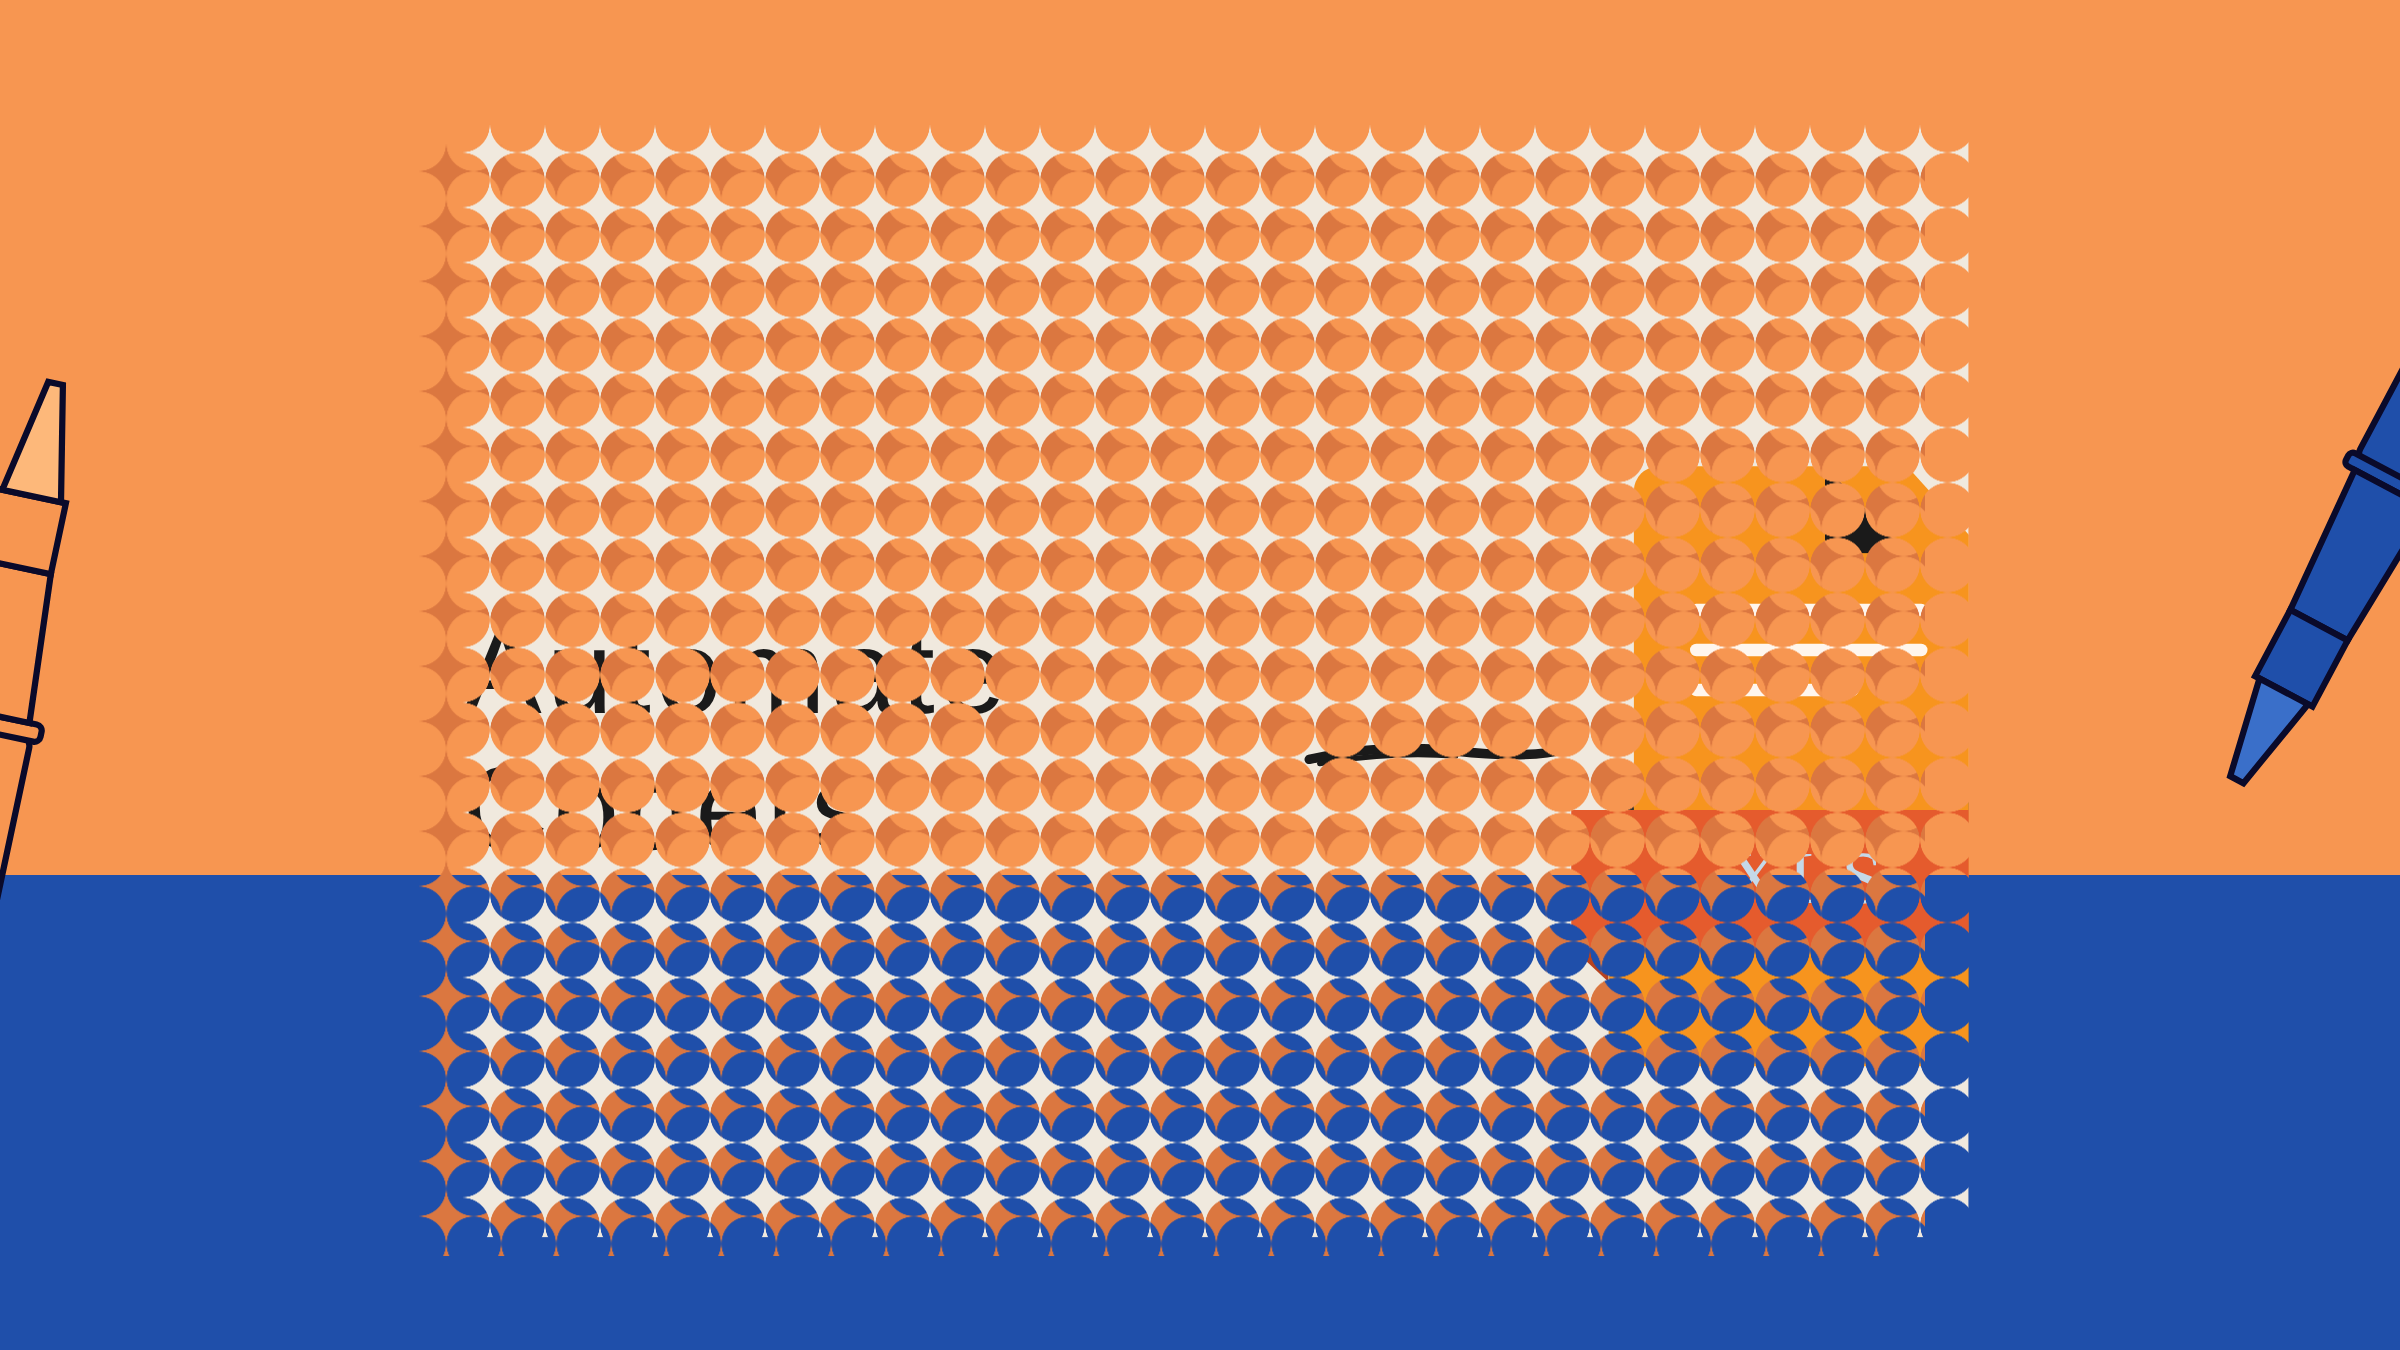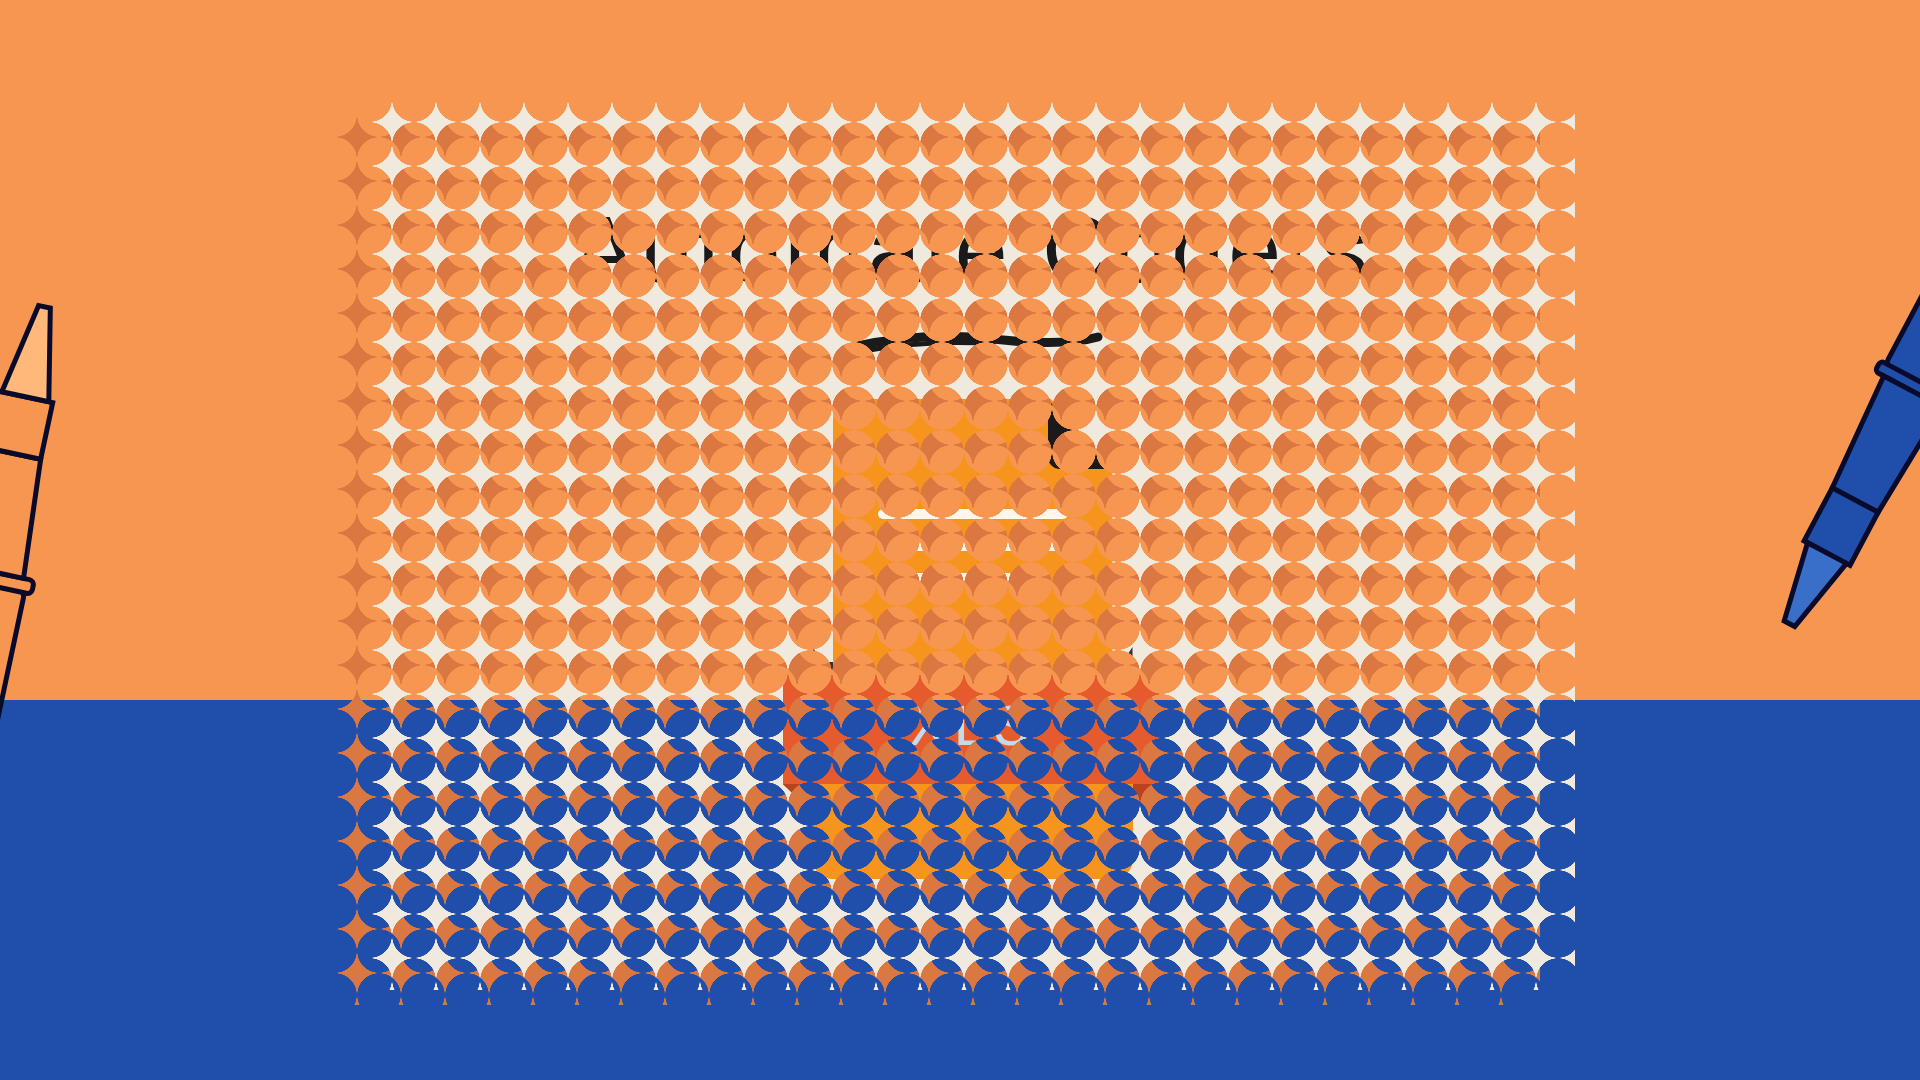--- a/index.html
+++ b/index.html
@@ -43,21 +43,21 @@
     .stamp {
       position: absolute;
       left: 370px;
       top: 100px;
       width: 1205px;
       height: 890px;
       background: #F0E9DE;
       -webkit-mask: radial-gradient(circle 22px, transparent 98%, black 100%) -22px -22px / 44px 44px;
       mask: radial-gradient(circle 22px, transparent 98%, black 100%) -22px -22px / 44px 44px;
       display: flex;
-      flex-direction: column;
+      flex-direction: row;
       align-items: center;
       padding-top: 95px;
     }
     
     .title {
       font-size: 95px;
       font-weight: 300;
       letter-spacing: 4px;
       color: #1A1A1A;
     }
@@ -170,21 +170,21 @@
       height: 28px;
       background: #B8431F;
       clip-path: polygon(0 0, 100% 0, 0 100%);
     }
     
     .xls-text {
       font-size: 60px;
       font-weight: 500;
       letter-spacing: 6px;
       color: #C5D9E8;
-      font-family: Liberation Mono, monospace;
+      font-family: Liberation Serif, serif;
     }
     
     .blue-pen {
       position: absolute;
       right: -90px;
       top: -40px;
       transform: rotate(28deg);
     }
     
     .orange-pen {

